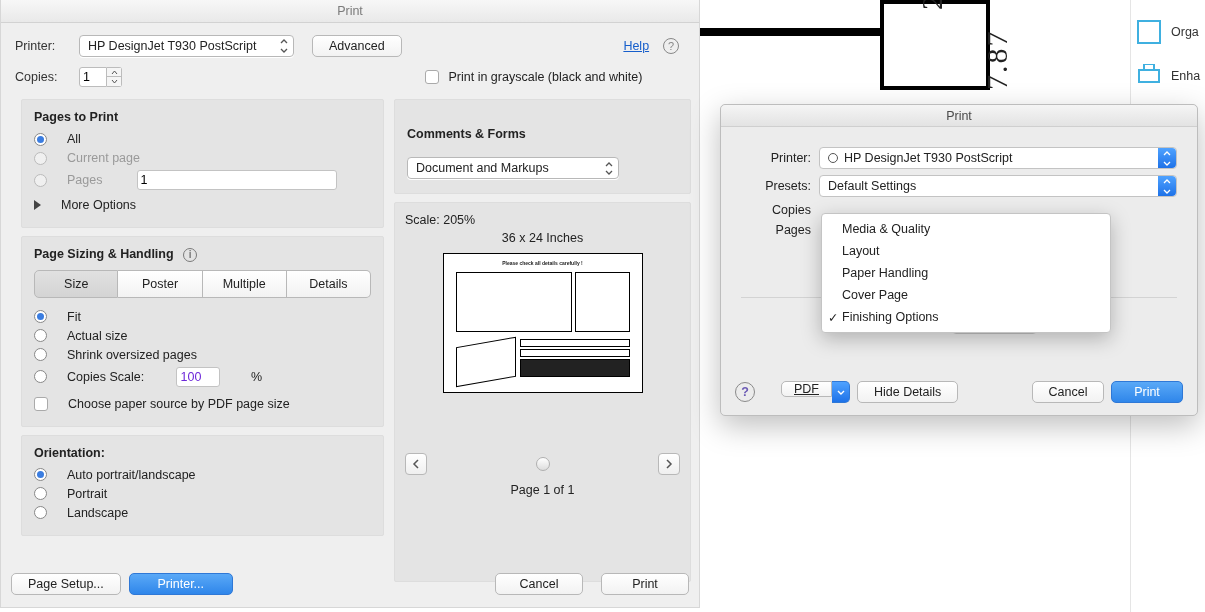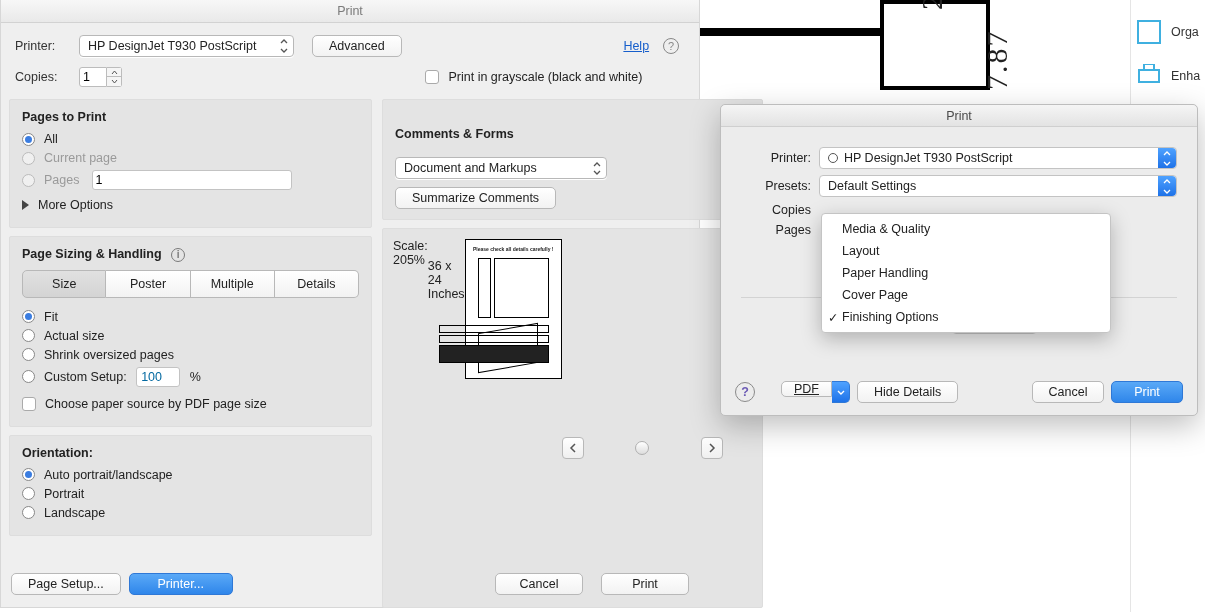--- a/index.html
+++ b/index.html
@@ -29,44 +29,44 @@
   .step-btns { display:flex; flex-direction:column; border:1px solid #bcbcbc; border-left:none; border-radius:0 3px 3px 0; }
   .step-btns div { width:14px; height:9px; display:flex; align-items:center; justify-content:center; background:#f5f5f5; }
   .step-btns div:first-child { border-bottom:1px solid #bcbcbc; }
 
   .checkbox { width:14px; height:14px; border:1px solid #aaa; border-radius:3px; background:#fff; display:inline-block; vertical-align:middle; margin-right:6px; }
 
   .linklike { color:#165ecb; text-decoration:underline; }
   .help-icon { width:16px; height:16px; border:1.5px solid #888; border-radius:50%; color:#888; display:inline-flex; align-items:center; justify-content:center; font-size:11px; }
 
   .body-cols { display:flex; gap:10px; padding:0 8px; }
-  .leftcol { width:363px; }
+  .leftcol { width:363px;margin-left:12px; }
   .rightcol { flex:1; }
 
   .panel { background:#e4e4e4; border:1px solid #ddd; border-radius:2px; margin-bottom:8px; padding:10px 12px; }
   .panel h4 { margin:0 0 8px 0; font-size:12.5px; font-weight:600; }
 
   .radio { width:13px; height:13px; border:1px solid #888; border-radius:50%; background:#fff; display:inline-flex; align-items:center; justify-content:center; margin-right:6px; vertical-align:middle; }
   .radio.sel::after { content:""; width:7px; height:7px; background:#3b7de0; border-radius:50%; display:block; }
   .radio.dim { opacity:0.45; }
-  .row { display:flex; align-items:center; margin:5px 0; gap:3px; }
+  .row { display:flex; align-items:center; margin:5px 0; gap:14px; }
   .dimtext { color:#9a9a9a; }
   .input-pages { width:200px; height:20px; border:1px solid #c3c3c3; border-radius:3px; background:#fff; }
-  .input-num { width:44px; height:20px; border:1px solid #c3c3c3; border-radius:3px; background:#fff; padding:0 4px; color:#0369a1; }
+  .input-num { width:44px; height:20px; border:1px solid #c3c3c3; border-radius:3px; background:#fff; padding:0 4px; color:#6d28d9; }
   .disclose { display:inline-block; width:0; height:0; border-top:5px solid transparent; border-bottom:5px solid transparent; border-left:7px solid #444; margin-right:6px; vertical-align:middle; }
 
   .seg { display:flex; }
   .seg .btn { border-radius:0; width:100px; justify-content:center; height:28px; }
   .seg .btn:first-child { border-radius:5px 0 0 5px; }
   .seg .btn:last-child { border-radius:0 5px 5px 0; }
   .seg .btn + .btn { border-left:none; }
   .seg .btn.active { background:linear-gradient(#e1e1e1,#d4d4d4); }
 
-  .preview-wrap { background:#e4e4e4; border:1px solid #ddd; border-radius:2px; padding:10px; display:flex; flex-direction:row; }
-  .preview-label { margin:20px 0 8px; }
+  .preview-wrap { background:#e4e4e4; border:1px solid #ddd; border-radius:2px; padding:10px; display:flex; flex-direction:column; align-items:center; }
+  .preview-label { margin:4px 0 8px; }
   .preview-page { width:200px; height:140px; background:#fff; border:1px solid #000; position:relative; padding:6px; }
 
   .pager { display:flex; align-items:center; justify-content:space-between; width:100%; margin-top:60px; }
   .sq { width:22px; height:22px; border:1px solid #b8b8b8; border-radius:4px; background:linear-gradient(#fff,#efefef); display:flex; align-items:center; justify-content:center; }
   .slider-dot { width:14px; height:14px; border-radius:50%; background:linear-gradient(#fff,#ddd); border:1px solid #b0b0b0; }
 
   .footer1 { position:absolute; left:10px; right:10px; bottom:12px; display:flex; justify-content:space-between; align-items:center; }
   .footer1 .left-f { display:flex; gap:8px; }
   .footer1 .right-f { display:flex; gap:18px; }
 
@@ -222,21 +222,21 @@
         <div class="row">
             <span class="radio"></span>
             <span>Actual size</span>
           </div>
         <div class="row">
             <span class="radio"></span>
             <span>Shrink oversized pages</span>
           </div>
         <div class="row">
           <span class="radio"></span>
-          <span>Custom Setup:</span>&nbsp;
+          <span>Copies Scale:</span>&nbsp;
           <input class="input-num" value="100" style="">
           &nbsp;<span>%</span>
         </div>
         <div class="row" style="margin-top:10px;">
           <span class="checkbox"></span>
           <span>Choose paper source by PDF page size</span>
         </div>
       </div>
 
       <div class="panel">
@@ -263,23 +263,20 @@
           <span>Document and Markups</span>
           <span class="arrows">
             <svg width="8" height="5">
                 <path d="M1 4 L4 1 L7 4" fill="none" stroke="#555" stroke-width="1.3"></path>
               </svg>
             <svg width="8" height="5">
                 <path d="M1 1 L4 4 L7 1" fill="none" stroke="#555" stroke-width="1.3"></path>
               </svg>
           </span>
         </div>
-        <span class="btn" style="margin-top:4px;">
-            <span>Summarize Comments</span>
-          </span>
       </div>
 
       <div class="preview-wrap" style="height:380px;">
         <div style="align-self:flex-start;">Scale: 205%</div>
         <div class="preview-label">36 x 24 Inches</div>
         <div class="preview-page">
           <div style="font-size:5px;text-align:center;font-weight:600;">Please check all details carefully !</div>
           <div style="position:absolute;left:12px;top:18px;right:70px;bottom:60px;border:1px solid #000;"></div>
           <div style="position:absolute;right:12px;top:18px;width:55px;bottom:60px;border:1px solid #000;"></div>
           <div style="position:absolute;left:12px;bottom:10px;width:60px;height:40px;border:1px solid #000;transform:skewY(-10deg);"></div>

